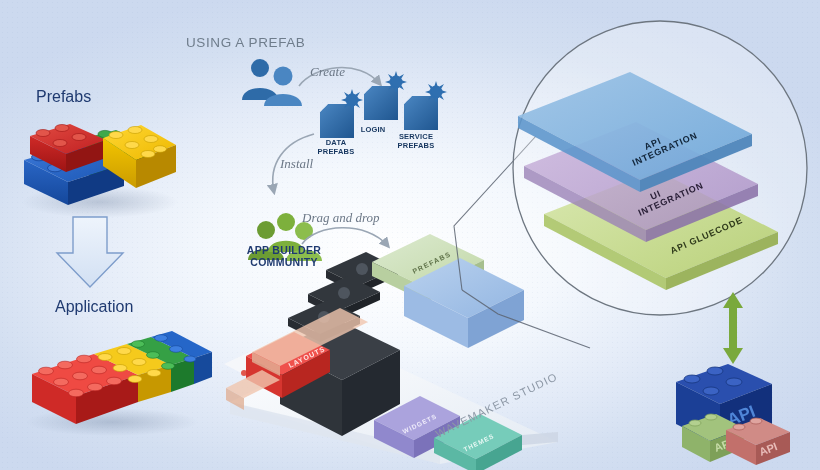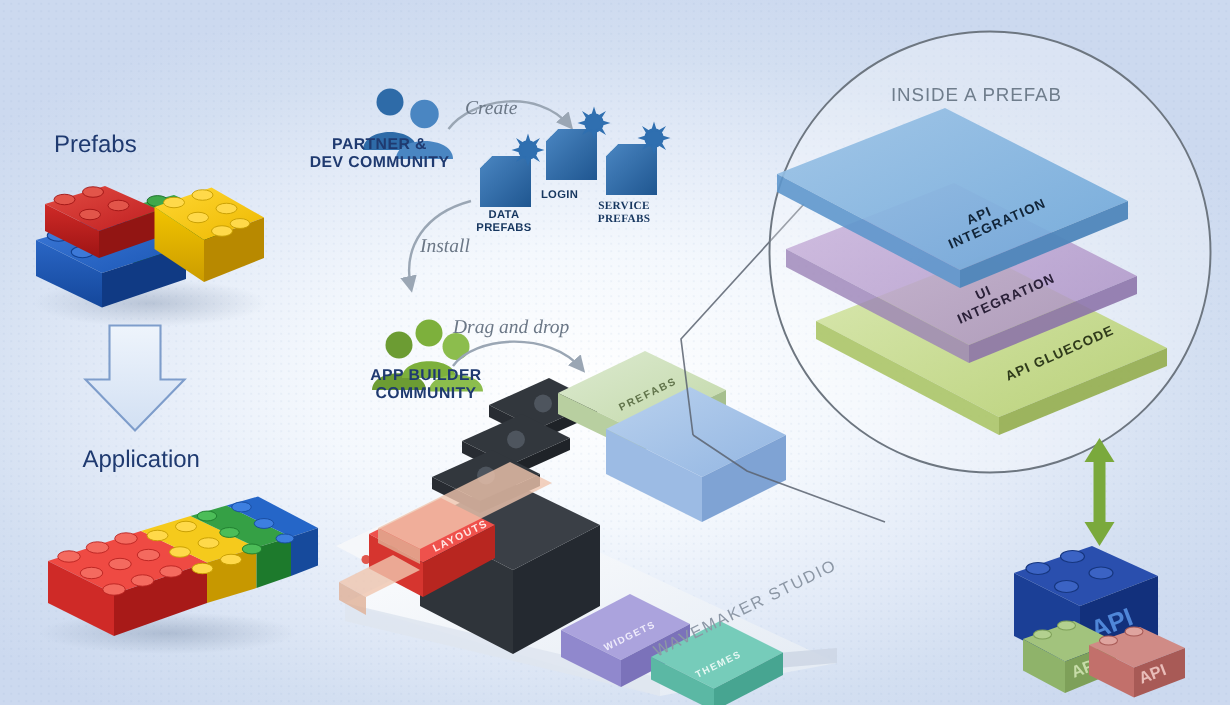--- a/index.html
+++ b/index.html
@@ -185,33 +185,32 @@
       <polygon points="137,19 158,13 198,34 180,40" fill="#2566c8"></polygon>
       <polygon points="180,40 198,34 198,59 180,66" fill="#164a9c"></polygon>
       <g fill="#3d7fe0" stroke="#164a9c" stroke-width="0.6">
         <ellipse cx="147" cy="20" rx="6.5" ry="3.3"></ellipse>
         <ellipse cx="162" cy="31" rx="6.5" ry="3.3"></ellipse>
         <ellipse cx="176" cy="41" rx="6" ry="3"></ellipse>
       </g>
     </g>
   </svg>
 
+  <div class="sect-title" style="left:186px;top:35px;">USING A PREFAB</div>
 
   <svg width="74" height="48" style="left:236px;top:56px;">
     <g fill="#2e6ba8">
       <circle cx="24" cy="12" r="9"></circle>
       <path d="M6 44 C6 28 42 28 42 44 Z"></path>
     </g>
     <g fill="#4a86c2">
       <circle cx="47" cy="20" r="9.5"></circle>
       <path d="M28 50 C28 34 66 34 66 50 Z"></path>
     </g>
   </svg>
-  <div class="cap nobr" style="left:188px;top:90px;width:130px;">PARTNER &amp;
-DEV COMMUNITY</div>
 
   <svg width="110" height="60" style="left:296px;top:60px;">
     <defs>
       <marker id="arrHead" markerWidth="7" markerHeight="7" refX="5" refY="3.5" orient="auto">
         <polygon points="0,0 7,3.5 0,7" fill="#9aa6b4"></polygon>
       </marker>
     </defs>
     <path d="M3,26 C18,6 62,-2 84,24" fill="none" stroke="#9aa6b4" stroke-width="1.6" marker-end="url(#arrHead)"></path>
   </svg>
   <div class="script" style="left:310px;top:64px;">Create</div>
@@ -269,21 +268,21 @@
         <path d="M48 26 l-6.5 -4 l2.6 -0.1 l0.1 -2.6 z"></path>
         <path d="M48 10 l-4 6.5 l-0.1 -2.6 l-2.6 -0.1 z"></path>
         <path d="M32 26 l4 -6.5 l0.1 2.6 l2.6 0.1 z"></path>
       </g>
     </g>
   </svg>
 
   <div class="filecap nobr" style="left:312px;top:138px;width:48px;">DATA
 PREFABS</div>
   <div class="filecap nobr" style="left:352px;top:125px;width:42px;text-align:center;">LOGIN</div>
-  <div class="filecap nobr" style="left:390px;top:132px;width:52px;font-family:Liberation Serif, serif;">SERVICE
+  <div class="filecap nobr" style="left:390px;top:132px;width:52px;">SERVICE
 PREFABS</div>
 
   <svg width="90" height="90" style="left:252px;top:130px;">
     <defs>
       <marker id="arrHead2" markerWidth="7" markerHeight="7" refX="5" refY="3.5" orient="auto">
         <polygon points="0,0 7,3.5 0,7" fill="#9aa6b4"></polygon>
       </marker>
     </defs>
     <path d="M62,4 C32,12 16,34 22,62" fill="none" stroke="#9aa6b4" stroke-width="1.6" marker-end="url(#arrHead2)"></path>
   </svg>
@@ -437,21 +436,20 @@
 
     <g>
       <polygon points="22,100 134,56 256,118 144,164" fill="url(#lyrBlueT)" opacity=".92"></polygon>
       <polygon points="22,100 144,164 144,176 22,112" fill="#5e97cc" opacity=".9"></polygon>
       <polygon points="144,164 256,118 256,130 144,176" fill="#4e86bb" opacity=".95"></polygon>
       <text x="150" y="134" fill="#112438" font-family="Liberation Sans, sans-serif" font-size="9" font-weight="bold" letter-spacing="0.8" transform="rotate(-24 150 134)">API</text>
       <text x="138" y="150" fill="#112438" font-family="Liberation Sans, sans-serif" font-size="9" font-weight="bold" letter-spacing="0.8" transform="rotate(-24 138 150)">INTEGRATION</text>
     </g>
   </svg>
 
-  <div class="sect-title" style="left:594px;top:56px;font-size:12.5px;">INSIDE A PREFAB</div>
 
   <svg width="30" height="80" style="left:722px;top:292px;">
     <g fill="#7aa93c">
       <polygon points="11,0 21,16 15,16 15,56 21,56 11,72 1,56 7,56 7,16 1,16"></polygon>
     </g>
   </svg>
 
   <svg width="140" height="110" style="left:668px;top:360px;">
 
     <g>

